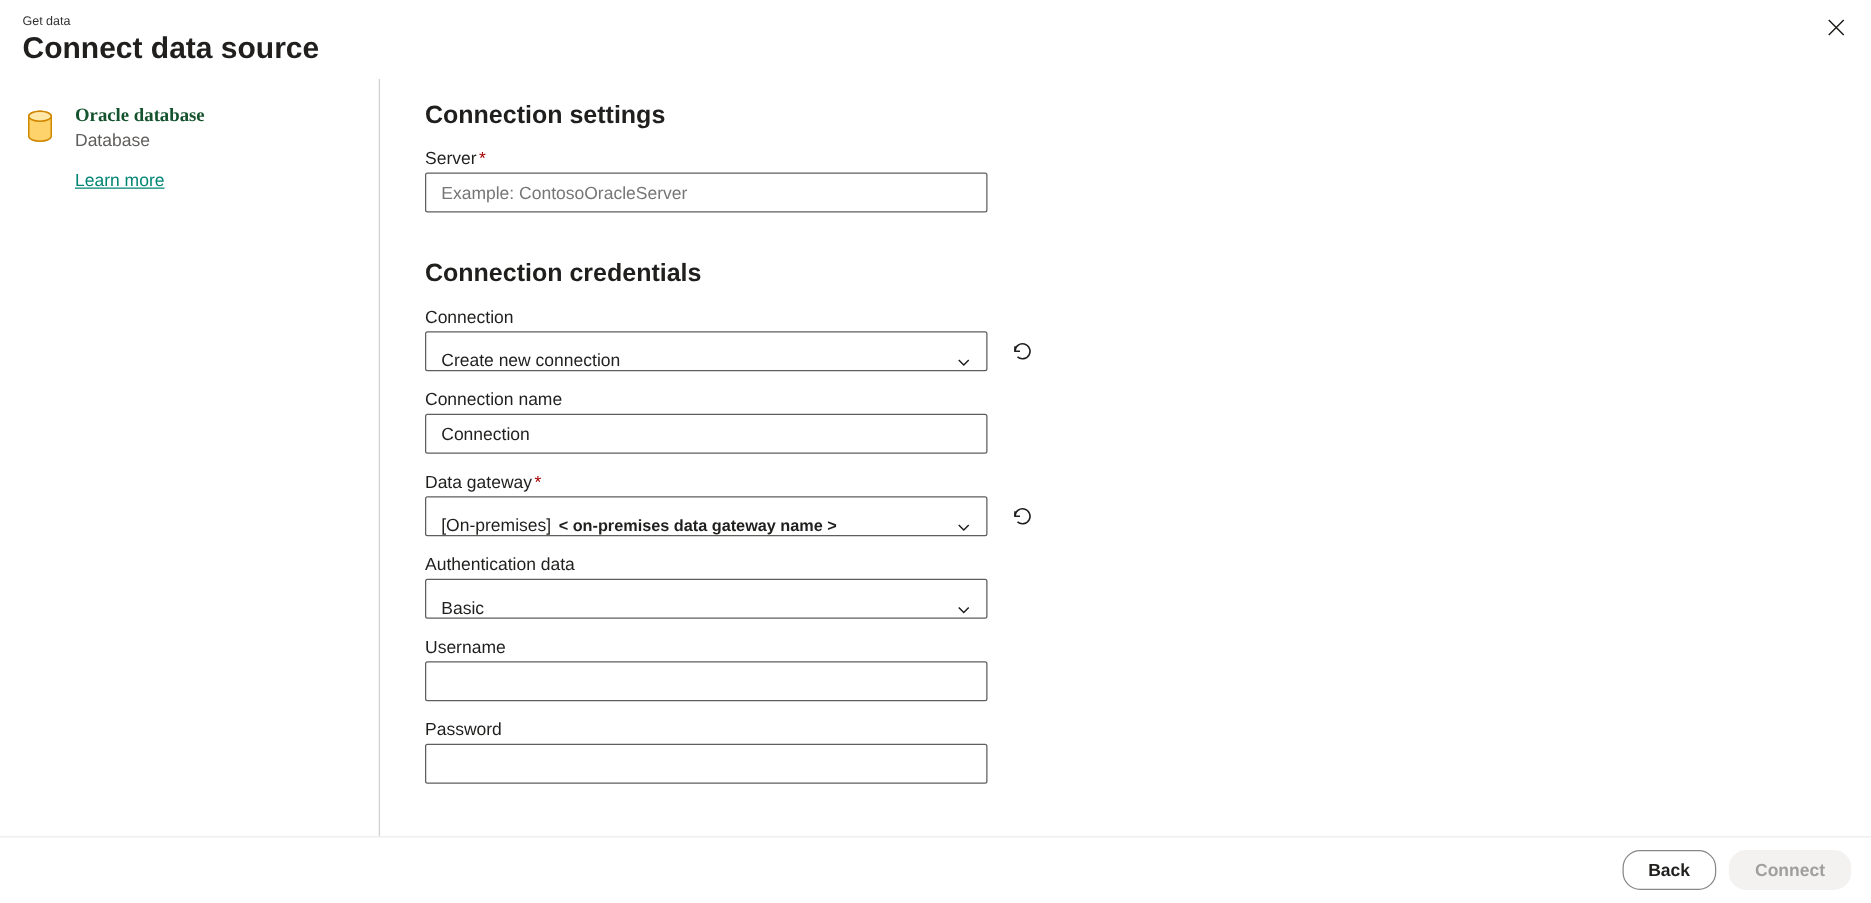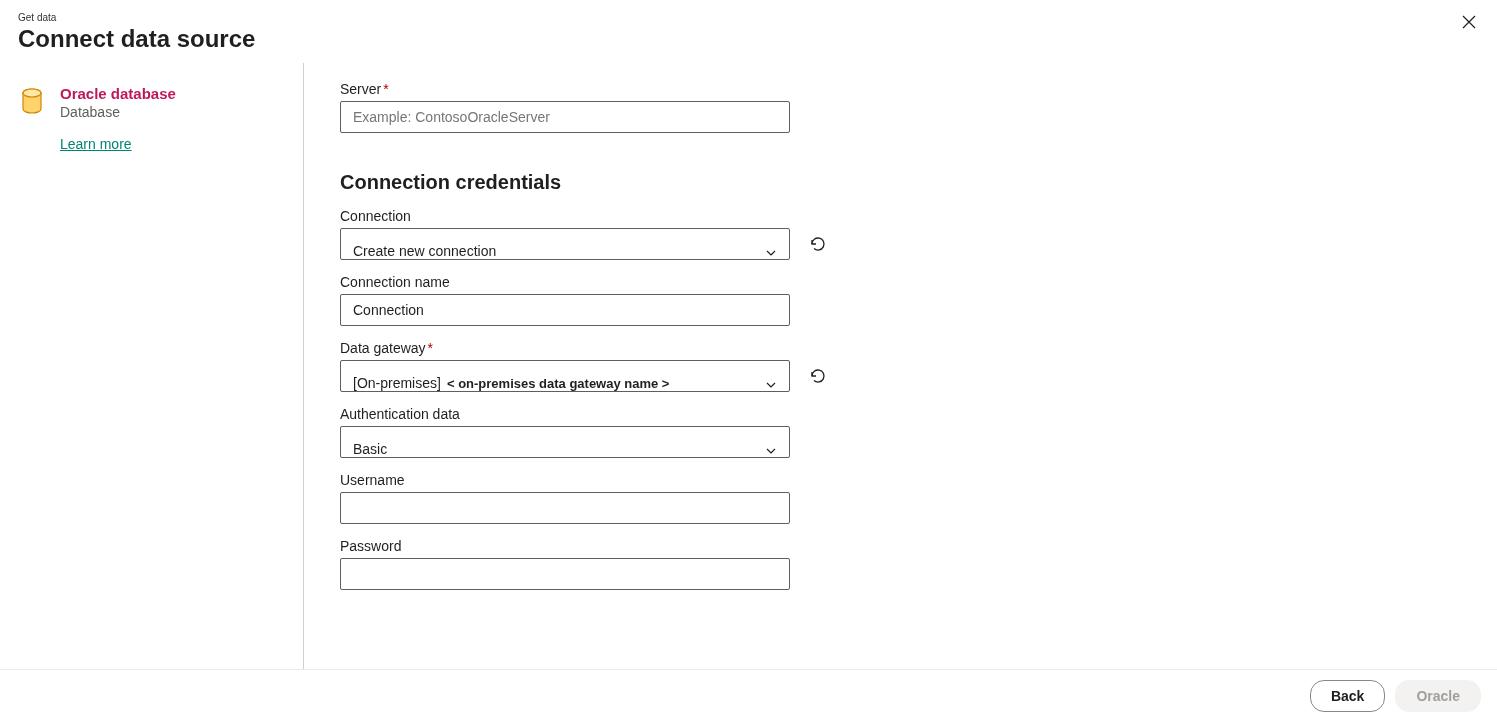--- a/index.html
+++ b/index.html
@@ -64,21 +64,22 @@
       margin-top: 2px;
     }
     .source-info {
       display: flex;
       flex-direction: column;
       gap: 2px;
     }
     .source-name {
       font-size: 15px;
       font-weight: 600;
-      color: #be185d;
+      color: #14532d;
+      font-family: Liberation Serif, serif;
     }
     .source-type {
       font-size: 14px;
       color: #605e5c;
     }
     .learn-more {
       font-size: 14px;
       color: #008575;
       text-decoration: underline;
       cursor: pointer;
@@ -216,20 +217,21 @@
       </div>
       <div class="source-info">
         <div class="source-name">Oracle database</div>
         <div class="source-type">Database</div>
         <a class="learn-more">Learn more</a>
       </div>
     </div>
   </div>
 
   <div class="content">
+    <div class="section-heading">Connection settings</div>
 
     <div class="field-group">
       <label class="field-label">
         <span>Server</span><span class="required">*</span>
       </label>
       <input type="text" class="text-input" placeholder="Example: ContosoOracleServer" style="">
     </div>
 
     <div class="section-heading section-spacing">Connection credentials</div>
 
@@ -296,14 +298,14 @@
 
     <div class="field-group">
       <label class="field-label">Password</label>
       <input type="password" class="text-input" style="">
     </div>
   </div>
 </div>
 
 <div class="footer">
   <button class="btn">Back</button>
-  <button class="btn btn-primary">Oracle</button>
+  <button class="btn btn-primary">Connect</button>
 </div>
 
 </body></html>

